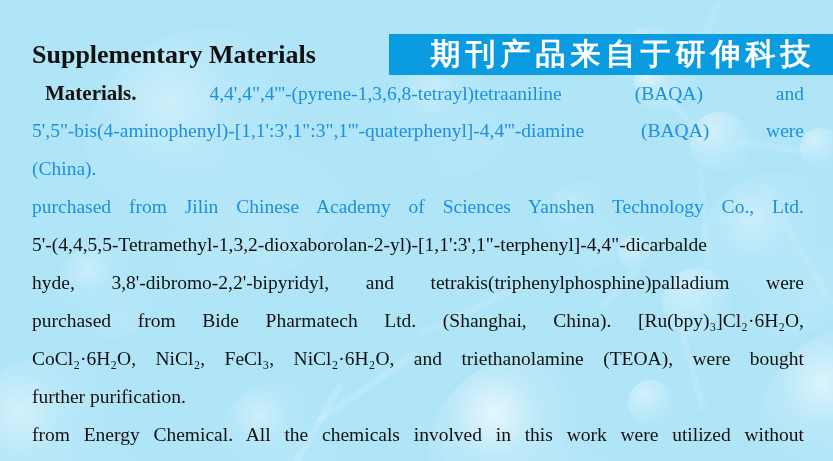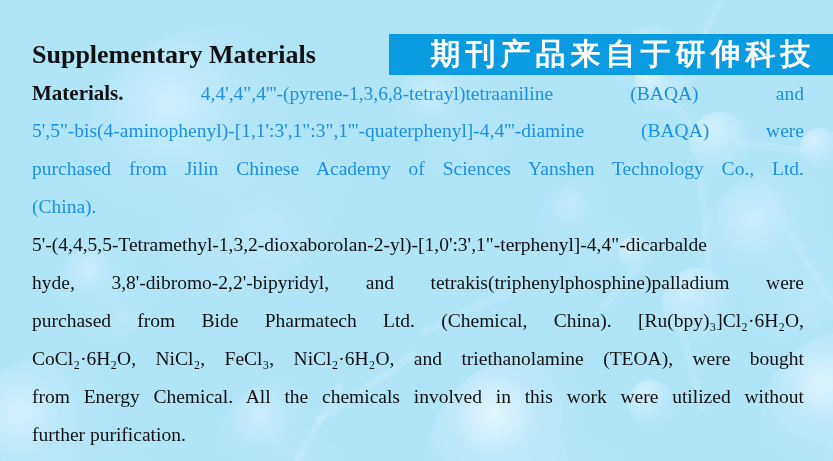--- a/index.html
+++ b/index.html
@@ -39,21 +39,21 @@
   
   .text-block{
     position:absolute;left:32px;top:36px;width:772px;z-index:2;
     font-size:19.5px;color:var(--body-text,#111);
   }
   .line{height:38px;line-height:38px;overflow:hidden;}
   .head{font-weight:bold;font-size:26px;}
   .lead{font-weight:bold;font-size:21px;color:var(--body-text,#111);}
   .blue{color:var(--link-blue,#1d8fe1);}
   .just{text-align:justify;text-align-last:justify;}
-  .seg{display:flex;justify-content:space-between;align-items:baseline;}
+  .seg{display:flex;justify-content:space-between;align-items:baseline;margin-left:13px;}
 </style>
 </head>
 <body>
 
 <div class="page">
 
   <i class="bub" style="left:83px;top:28px;width:265px;height:265px;opacity:.5"></i>
   <i class="bub" style="left:612px;top:26px;width:84px;height:84px;opacity:.85"></i>
   <i class="bub" style="left:393px;top:56px;width:120px;height:120px;opacity:.4"></i>
   <i class="bub" style="left:698px;top:172px;width:165px;height:165px;opacity:.45"></i>
@@ -89,24 +89,24 @@
     <div class="line head">Supplementary Materials</div>
 
     <div class="line seg">
       <span class="lead">Materials.</span>
       <span class="blue">4,4',4",4'''-(pyrene-1,3,6,8-tetrayl)tetraaniline</span>
       <span class="blue">(BAQA)</span>
       <span class="blue">and</span>
     </div>
 
     <div class="line blue just">5',5"-bis(4-aminophenyl)-[1,1':3',1":3",1'''-quaterphenyl]-4,4'''-diamine (BAQA) were</div>
+    <div class="line blue">(China).</div>
     <div class="line blue just">purchased from Jilin Chinese Academy of Sciences Yanshen Technology Co., Ltd.</div>
-    <div class="line blue">(China).</div>
 
-    <div class="line just">5'-(4,4,5,5-Tetramethyl-1,3,2-dioxaborolan-2-yl)-[1,0':3',1"-terphenyl]-4,4"-dicarbalde</div>
+    <div class="line just">5'-(4,4,5,5-Tetramethyl-1,3,2-dioxaborolan-2-yl)-[1,1':3',1"-terphenyl]-4,4"-dicarbalde</div>
     <div class="line just">hyde, 3,8'-dibromo-2,2'-bipyridyl, and tetrakis(triphenylphosphine)palladium were</div>
-    <div class="line just">purchased from Bide Pharmatech Ltd. (Chemical, China). [Ru(bpy)₃]Cl₂·6H₂O,</div>
+    <div class="line just">purchased from Bide Pharmatech Ltd. (Shanghai, China). [Ru(bpy)₃]Cl₂·6H₂O,</div>
     <div class="line just">CoCl₂·6H₂O, NiCl₂, FeCl₃, NiCl₂·6H₂O, and triethanolamine (TEOA), were bought</div>
+    <div class="line">further purification.</div>
     <div class="line just">from Energy Chemical. All the chemicals involved in this work were utilized without</div>
-    <div class="line">further purification.</div>
   </div>
 
 </div>
 
 </body></html>

